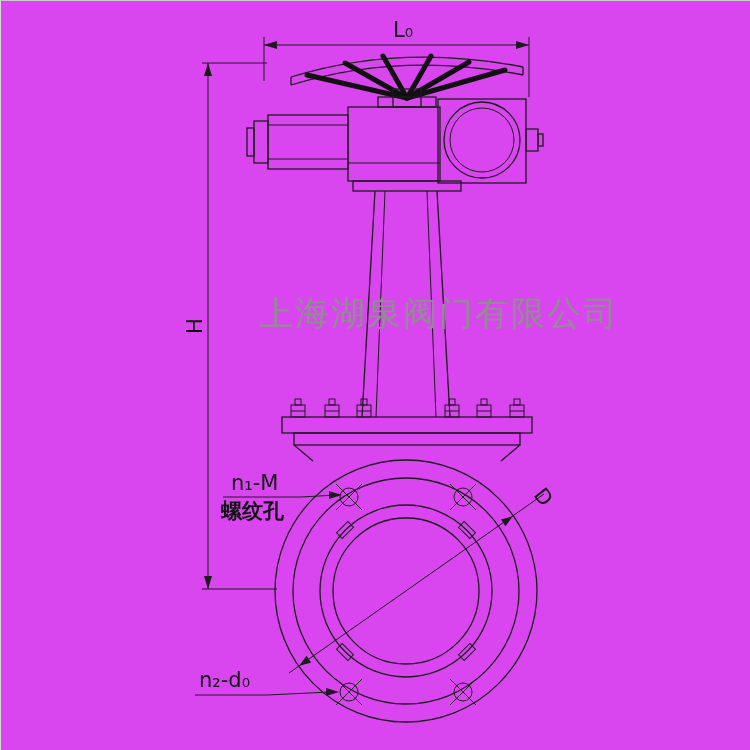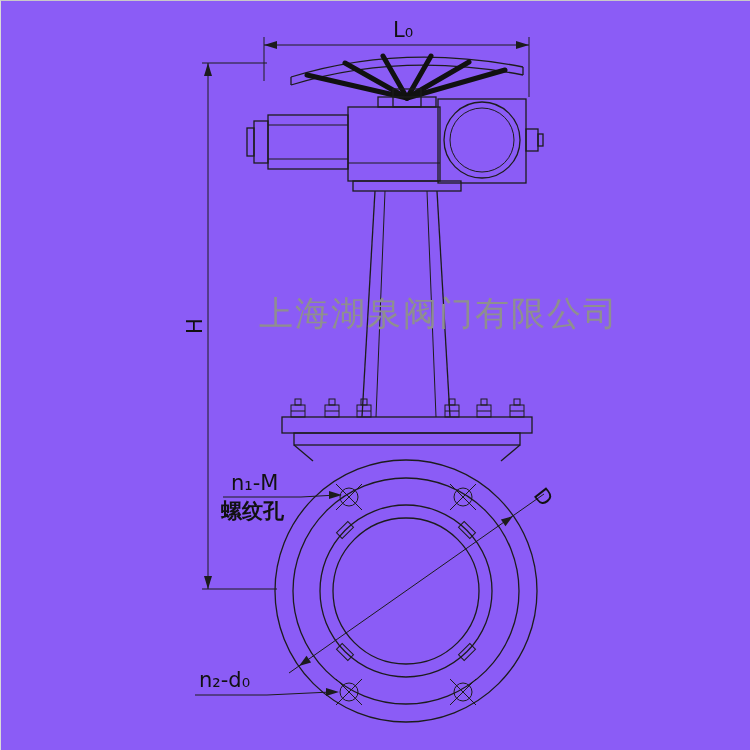--- a/index.html
+++ b/index.html
@@ -4,21 +4,21 @@
 <style>
   html, body {
     margin: 0;
     padding: 0;
     background: #ffffff;
   }
   #canvas {
     position: relative;
     width: 750px;
     height: 750px;
-    background: #8b5cf6;
+    background: #d946ef;
     border-top: 1px solid #c9c9c9;
     border-left: 1px solid #d9d9d9;
     box-sizing: border-box;
     overflow: hidden;
     font-family: "DejaVu Sans", sans-serif;
   }
   svg { display: block; }
   .ln   { stroke: #1c1c1c; stroke-width: 1.3; fill: none; }
   .thin { stroke: #1c1c1c; stroke-width: 1;   fill: none; }
   .dim  { stroke: #1c1c1c; stroke-width: 1;   fill: none; }

